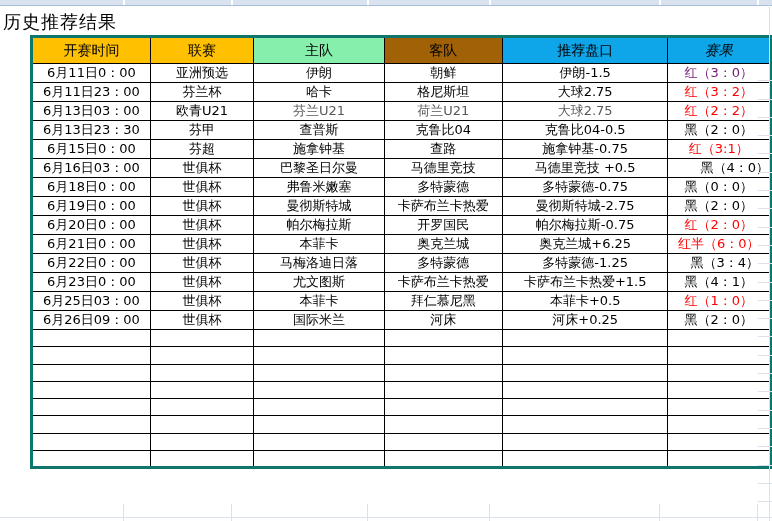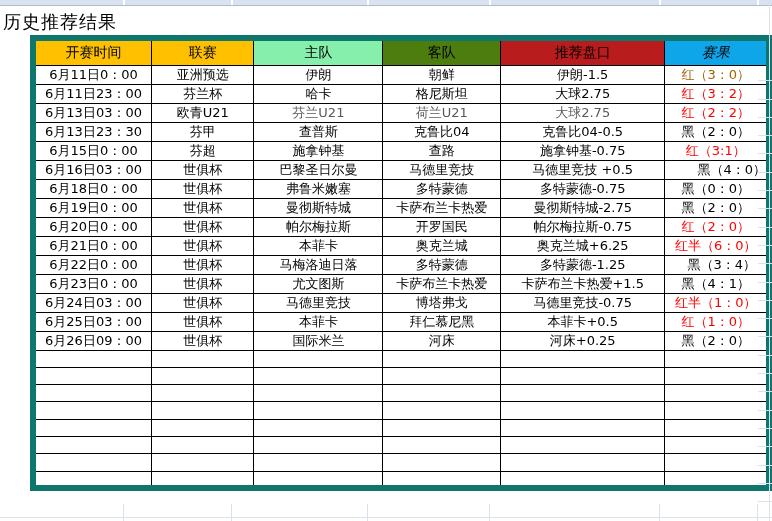--- a/index.html
+++ b/index.html
@@ -8,21 +8,21 @@
     position:relative; background:#ffffff; overflow:hidden;
     font-family:"DejaVu Sans","Liberation Sans",sans-serif;
     color:#000;
   }
   .top-strip { position:absolute; left:0; top:0; width:772px; height:6px;
     background:#d9e2ef; border-bottom:1px solid #a9bcd4; }
   .strip-sep { position:absolute; top:0; width:2px; height:5px; background:#ffffff; }
   .page-title { position:absolute; left:3px; top:10px; font-size:18px;
     letter-spacing:1px; color:#000; white-space:nowrap;font-family:Liberation Mono, monospace; }
   table.results { position:absolute; left:2px; top:35px;
-    border-collapse:collapse; table-layout:fixed; border:6px solid #0f766e;margin-left:28px; }
+    border-collapse:collapse; table-layout:fixed; border:3px solid #0f766e;margin-left:28px; }
   th, td { border:1px solid #000; text-align:center; vertical-align:middle;
     white-space:nowrap; overflow:hidden; padding:0; }
   th { height:27px; font-size:14px; font-weight:normal; }
   td { height:17.3px; font-size:13px; }
   
   .right-grid { position:absolute; left:758px; top:63px; width:14px; height:440px;
     background:repeating-linear-gradient(to bottom,
       transparent 0, transparent 17.3px, #d9e1ec 17.3px, #d9e1ec 18.3px); }
   .vline-faint { position:absolute; width:1px; background:#d9e1ec; }
   .hline-faint { position:absolute; height:1px; background:#d9e1ec; }
@@ -48,33 +48,33 @@
       <col style="width:136px">
     <col style="width:121px">
       <col style="width:170px">
       <col style="width:99px">
   </colgroup>
   <thead>
     <tr>
       <th style="background: rgb(255, 192, 0);">开赛时间</th>
       <th style="background: rgb(255, 192, 0);">联赛</th>
       <th style="background: #86efac;">主队</th>
-      <th style="background: #4d7c0f;">客队</th>
-      <th style="background: #b91c1c;">推荐盘口</th>
+      <th style="background: #a16207;">客队</th>
+      <th style="background: #0ea5e9;">推荐盘口</th>
       <th style="background: #0ea5e9; font-style: italic;">赛果</th>
     </tr>
   </thead>
   <tbody>
       <tr>
         <td>6月11日0：00</td>
         <td>亚洲预选</td>
         <td>伊朗</td>
         <td>朝鲜</td>
         <td>伊朗-1.5</td>
-        <td style="color: #a16207;">红（3：0）</td>
+        <td style="color: #701a75;">红（3：0）</td>
       </tr>
       <tr>
         <td>6月11日23：00</td>
         <td>芬兰杯</td>
         <td>哈卡</td>
         <td>格尼斯坦</td>
         <td>大球2.75</td>
         <td style="color: rgb(255, 0, 0);">红（3：2）</td>
       </tr>
       <tr>
@@ -149,28 +149,20 @@
         <td>多特蒙德-1.25</td>
         <td style="color: rgb(0, 0, 0); padding-left: 12px;">黑（3：4）</td>
       </tr>
       <tr>
         <td>6月23日0：00</td>
         <td>世俱杯</td>
         <td>尤文图斯</td>
         <td>卡萨布兰卡热爱</td>
         <td>卡萨布兰卡热爱+1.5</td>
         <td style="color: rgb(0, 0, 0);">黑（4：1）</td>
-      </tr>
-      <tr>
-        <td>6月24日03：00</td>
-        <td>世俱杯</td>
-        <td>马德里竞技</td>
-        <td>博塔弗戈</td>
-        <td>马德里竞技-0.75</td>
-        <td style="color: rgb(255, 0, 0);">红半（1：0）</td>
       </tr>
       <tr>
         <td>6月25日03：00</td>
         <td>世俱杯</td>
         <td>本菲卡</td>
         <td>拜仁慕尼黑</td>
         <td>本菲卡+0.5</td>
         <td style="color: rgb(255, 0, 0);">红（1：0）</td>
       </tr>
       <tr>

